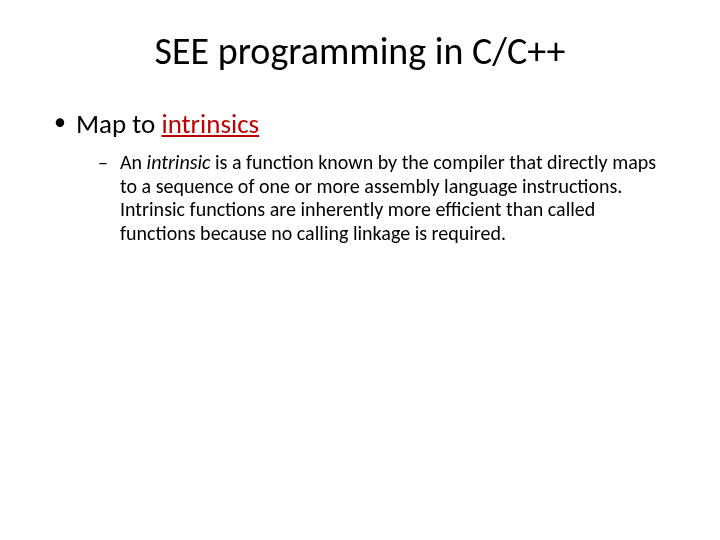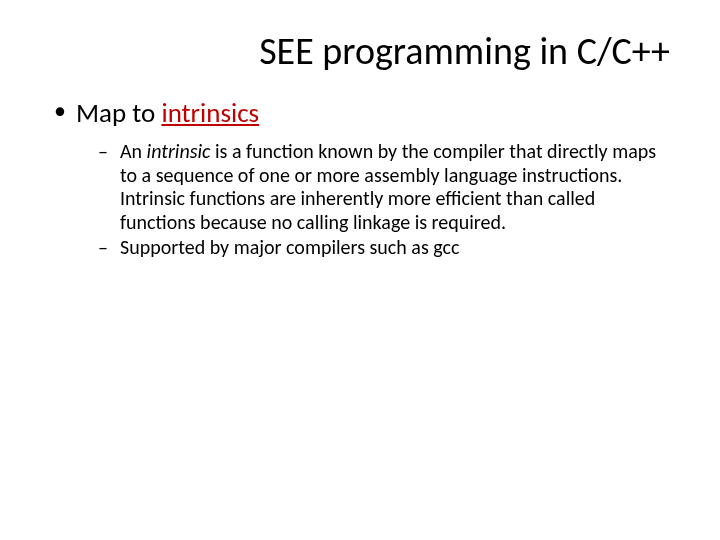--- a/index.html
+++ b/index.html
@@ -11,22 +11,22 @@
       width: 720px;
       height: 540px;
       background: #ffffff;
       font-family: Calibri, 'Segoe UI', Arial, sans-serif;
       padding: 28px 50px 40px 50px;
       color: #000;
     }
     .title {
       font-size: 38px;
       font-weight: 400;
-      text-align: right;
-      margin-bottom: 23px;
+      text-align: center;
+      margin-bottom: 34px;
       letter-spacing: 0px;
     }
     .bullet-list {
       list-style: none;
     }
     .bullet-item {
       font-size: 27px;
       margin-bottom: 10px;
       padding-left: 26px;
       position: relative;
@@ -69,18 +69,15 @@
 
 <h1 class="title">SEE programming in C/C++</h1>
 
 <ul class="bullet-list">
   <li class="bullet-item">
     <span>Map to </span><span class="red-underline">intrinsics</span>
     <ul class="sub-list">
       <li class="sub-item">
         <span>An </span><span class="italic">intrinsic</span><span> is a function known by the compiler that directly maps to a sequence of one or more assembly language instructions. Intrinsic functions are inherently more efficient than called functions because no calling linkage is required.</span>
       </li>
-      <li class="sub-item">
-        <span>Supported by major compilers such as gcc</span>
-      </li>
     </ul>
   </li>
 </ul>
 
 </body></html>

